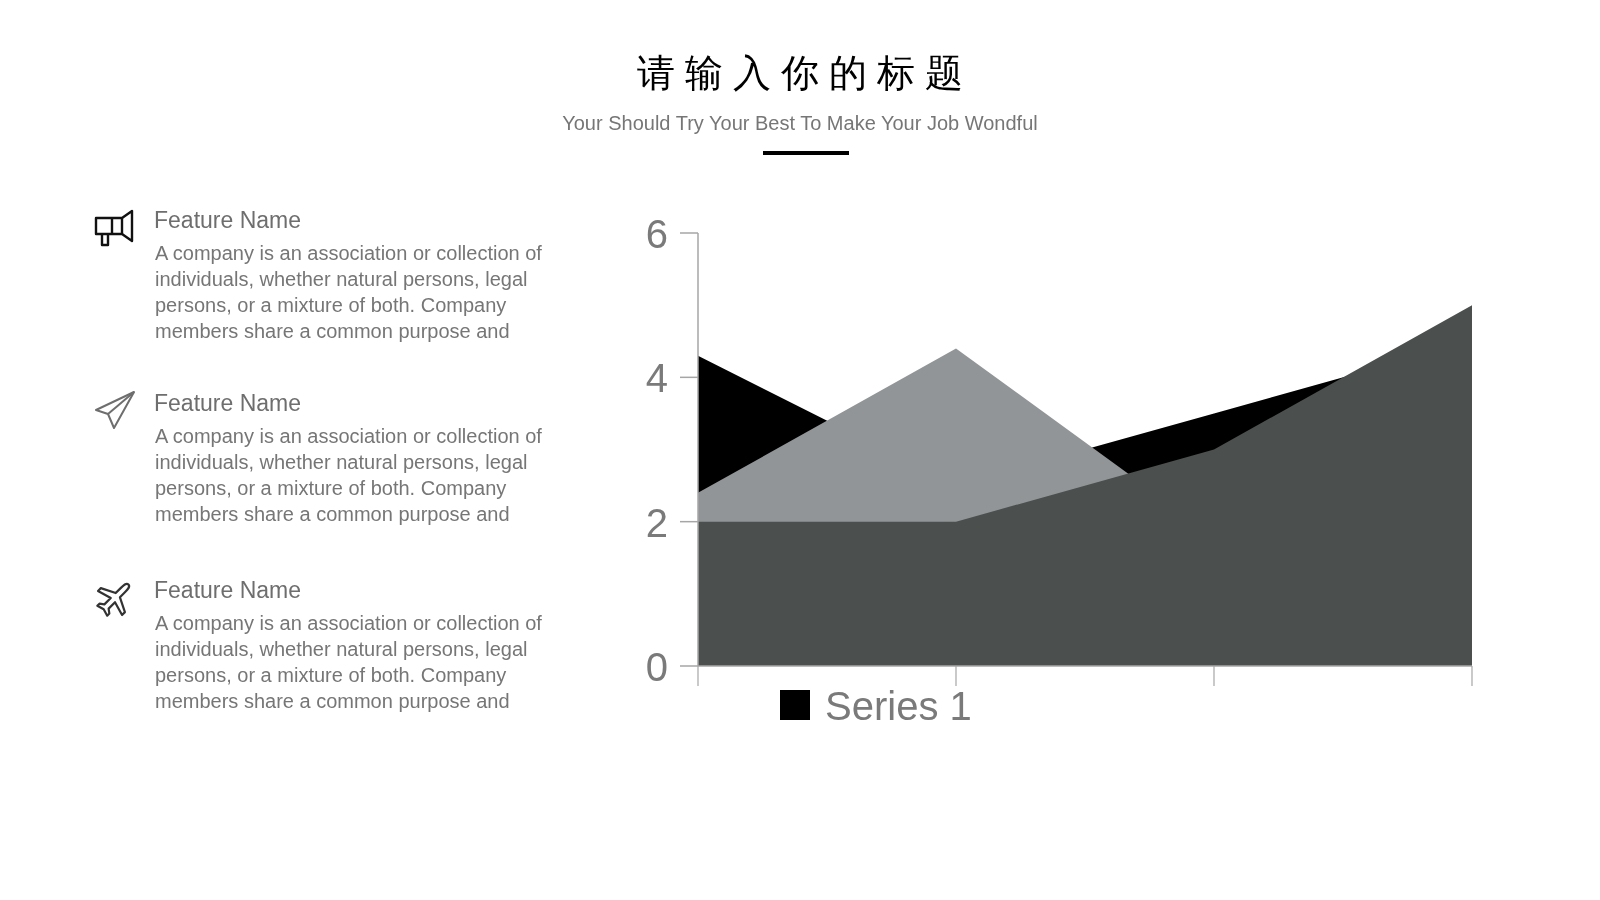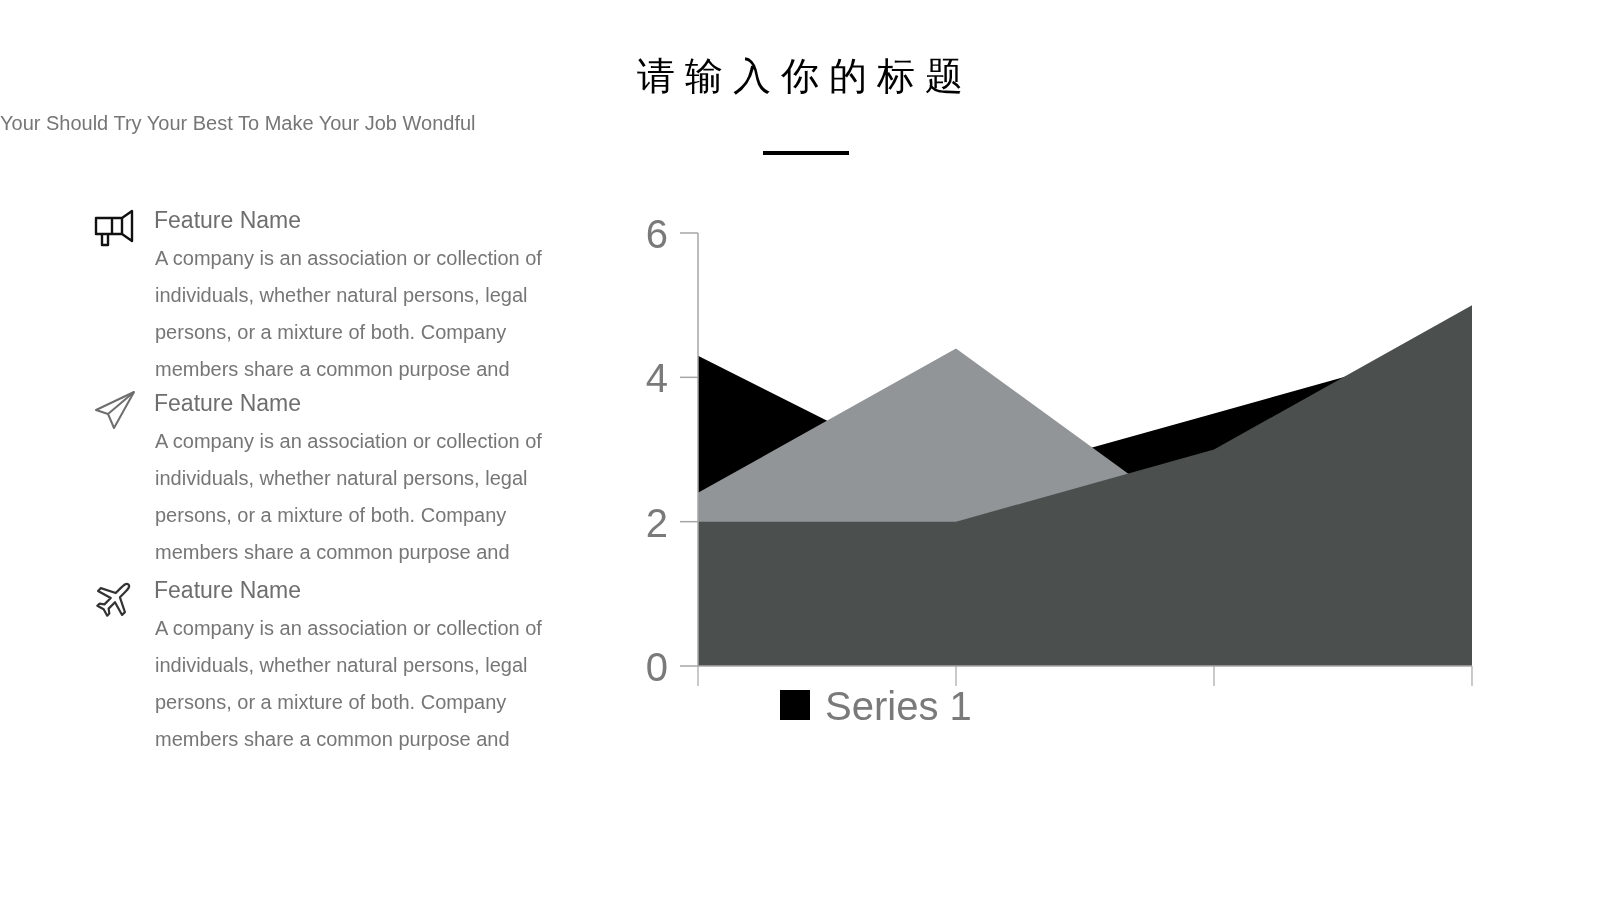--- a/index.html
+++ b/index.html
@@ -1,42 +1,42 @@
 <!DOCTYPE html>
 <html><head>
   <meta charset="utf-8">
   <style>
     * { margin: 0; padding: 0; box-sizing: border-box; }
     html, body { width: 1600px; height: 900px; background: #ffffff; overflow: hidden; }
     body { position: relative; font-family: "Liberation Sans", "DejaVu Sans", sans-serif; }
 
     .title {
       position: absolute; left: 0; width: 1600px; top: 50px;
-      text-align: center; font-family: Liberation Sans, sans-serif;
+      text-align: center; font-family: Liberation Mono, monospace;
       font-size: 38px; letter-spacing: 10px; color: #000000; line-height: 52px;
       padding-left: 10px;
     }
     .subtitle {
       position: absolute; left: 0; width: 1600px; top: 110px;
-      font-size: 20px; color: #767676; line-height: 26px;
+      text-align: center; font-size: 20px; color: #767676; line-height: 26px;
     }
     .title-bar {
       position: absolute; left: 763px; top: 151px; width: 86px; height: 4px; background: #000000;
     }
 
     .feature { position: absolute; left: 92px; width: 480px; }
     .feature .icon { position: absolute; left: 0; top: 0; width: 46px; height: 46px; }
     .feature .icon svg { width: 46px; height: 46px; }
     .feature .name {
       position: absolute; left: 62px; top: 0; font-weight: normal; font-size: 23px;
       color: #6e6e6e; line-height: 30px; white-space: nowrap;
     }
     .feature .desc {
       position: absolute; left: 63px; top: 35px; width: 420px; font-size: 20px;
-      color: #767676; line-height: 37px;
+      color: #767676; line-height: 26px;
     }
 
     .chart { position: absolute; left: 630px; top: 200px; width: 880px; height: 560px; }
     .chart svg { width: 880px; height: 560px; overflow: visible; }
     .tick-label { font-family: "Liberation Sans", sans-serif; font-size: 40px; fill: #7a7a7a; }
     .legend-label { font-family: "Liberation Sans", sans-serif; font-size: 40px; fill: #7a7a7a; }
   </style>
 </head>
 <body>
 

